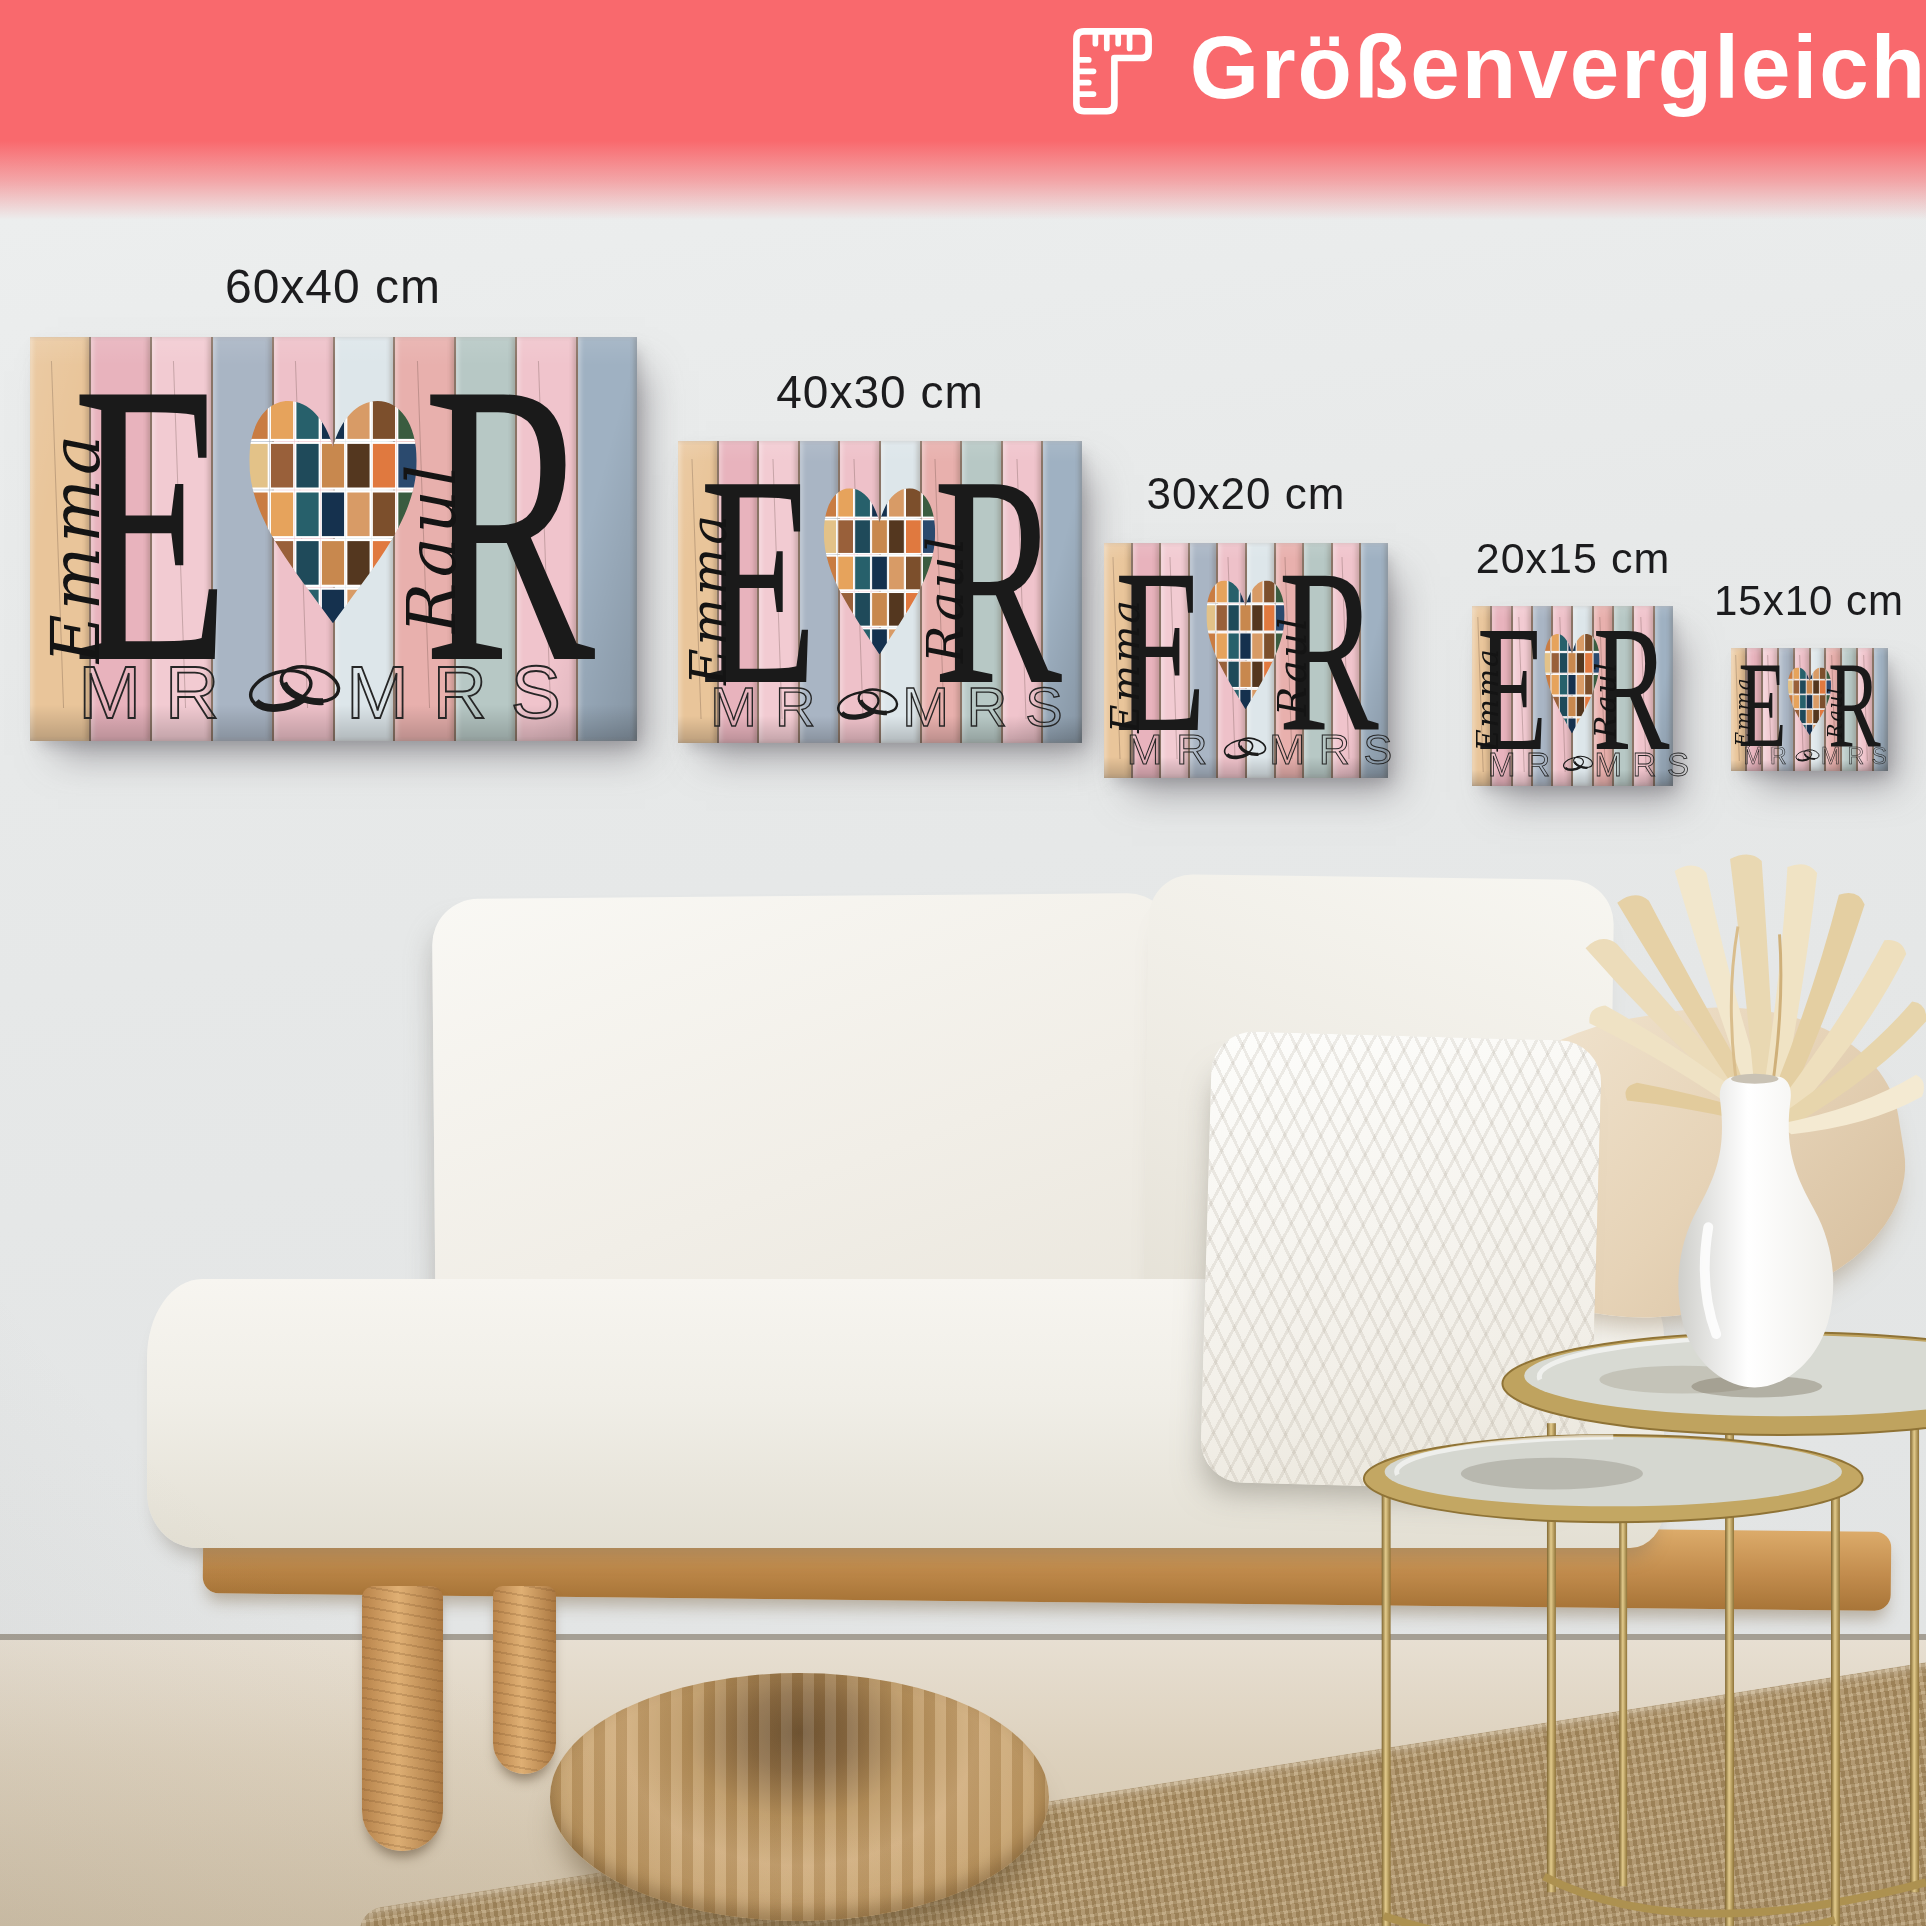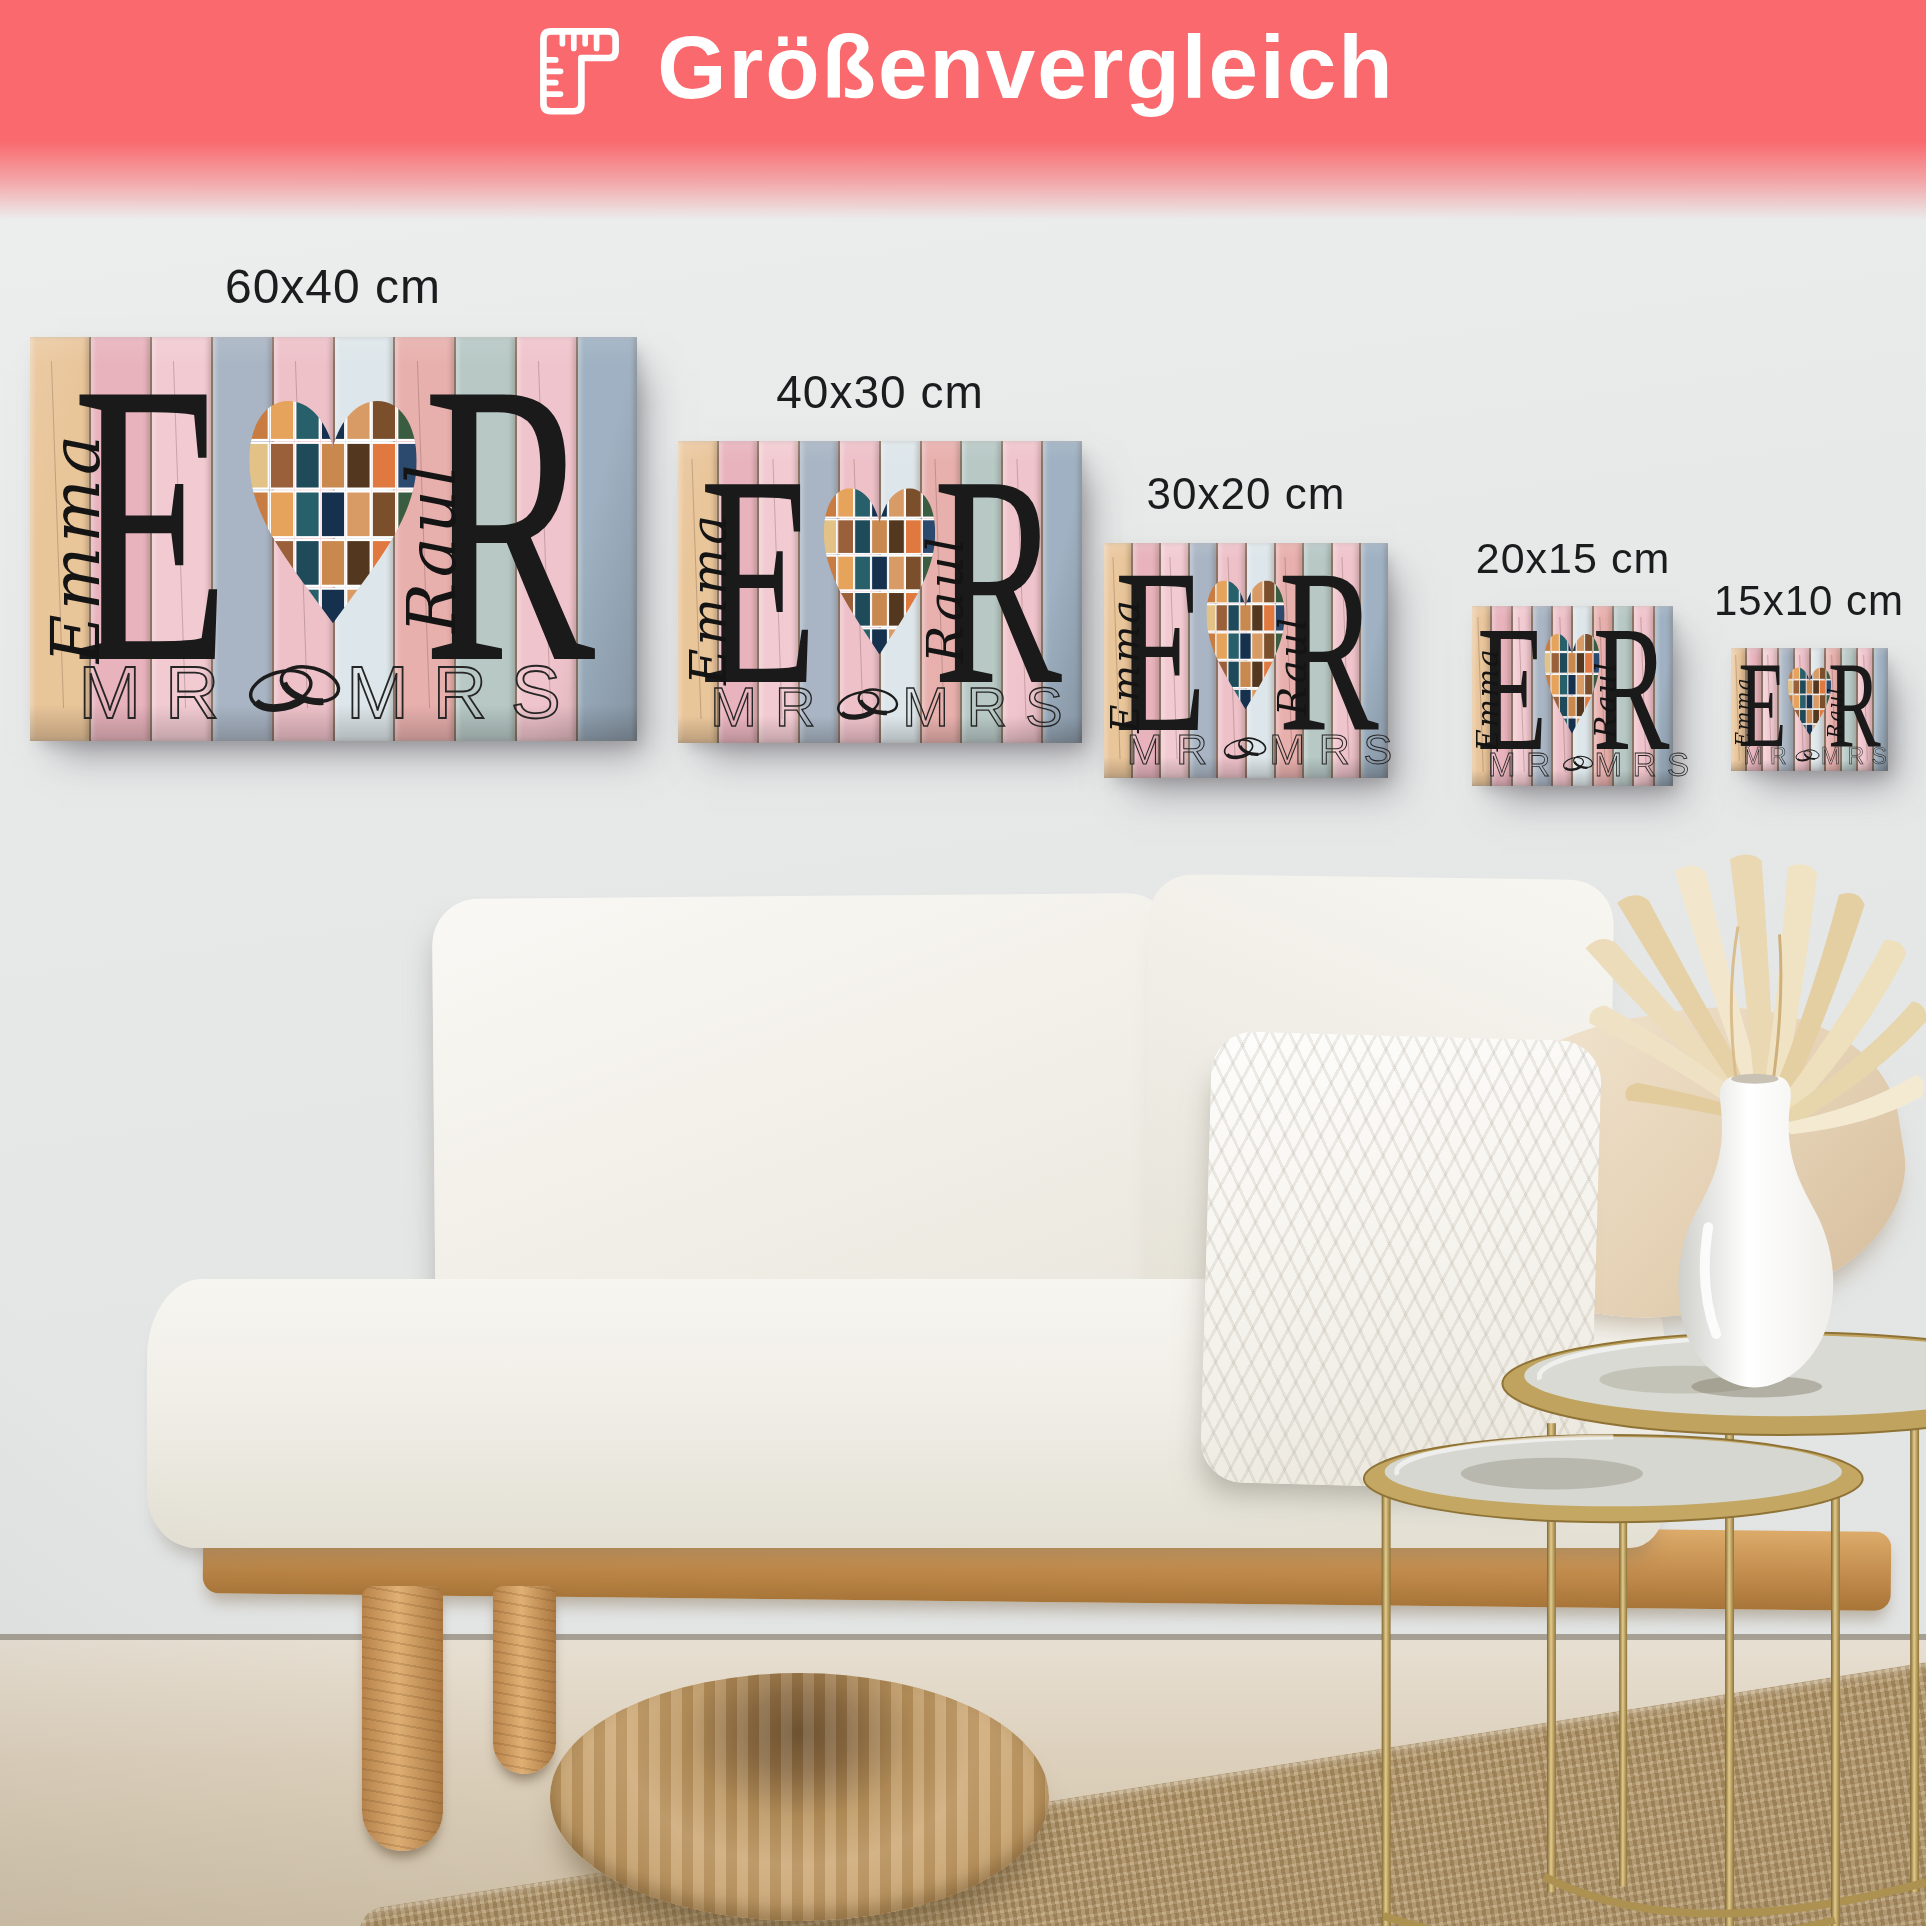--- a/index.html
+++ b/index.html
@@ -17,21 +17,21 @@
        background:
          repeating-linear-gradient(90deg,rgba(80,56,26,.16) 0 4px,rgba(255,255,255,.10) 4px 8px),
          repeating-linear-gradient(0deg,rgba(255,252,245,.10) 0 3px,rgba(86,62,30,.12) 3px 9px),
          #b69a6c;
        box-shadow:inset 0 6px 8px rgba(255,255,255,.25);}
 
   
   .header-band{position:absolute;left:0;top:0;width:1927px;height:220px;
       background:linear-gradient(180deg,#f9696d 0%,#f9696d 64%,rgba(249,105,109,.55) 82%,rgba(249,105,109,0) 100%);}
   .header-row{position:absolute;left:0;top:16px;width:1927px;display:flex;
-      align-items:center;justify-content:center;gap:30px;}
+      align-items:center;justify-content:flex-end;gap:30px;}
   .ruler-icon{width:95px;height:103px;flex:0 0 auto;}
   .header-title{color:#fff;font-size:89px;font-weight:700;letter-spacing:2px;line-height:1.1;}
 
   
   .canvas{position:absolute;
       box-shadow:18px 24px 36px -10px rgba(104,101,108,.55),6px 8px 14px -4px rgba(112,109,114,.35);}
   .planks{position:absolute;inset:0;display:flex;gap:2px;background:#8a7466;}
   .plank{position:relative;flex:1;
       box-shadow:inset -3px 0 4px rgba(72,54,42,.22),inset 3px 0 4px rgba(255,255,255,.30);}
   .plank:nth-child(2n+1)::after{content:"";position:absolute;left:46%;top:6%;bottom:8%;width:1px;

